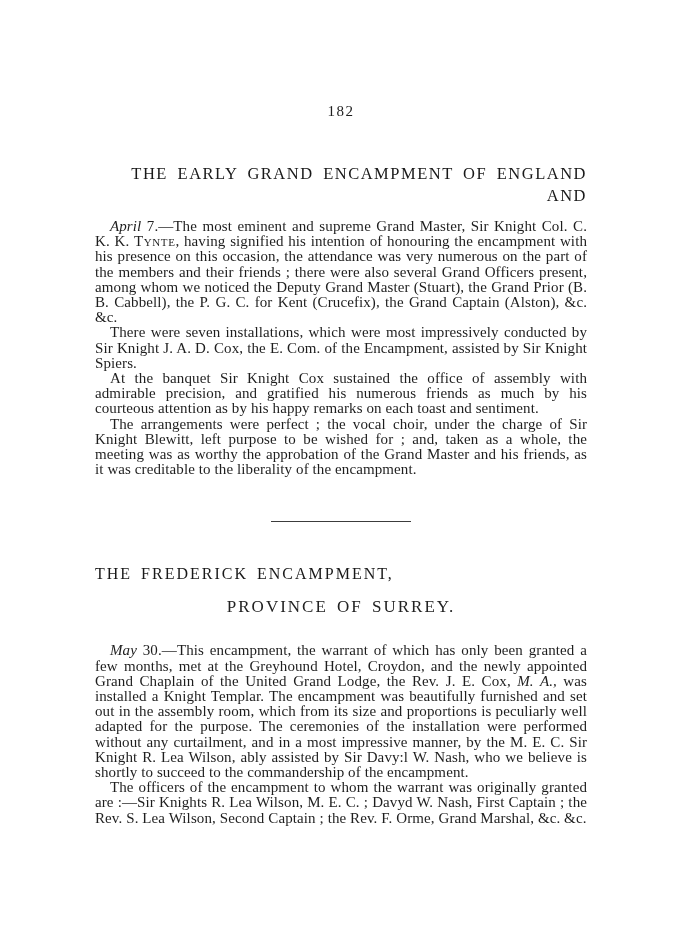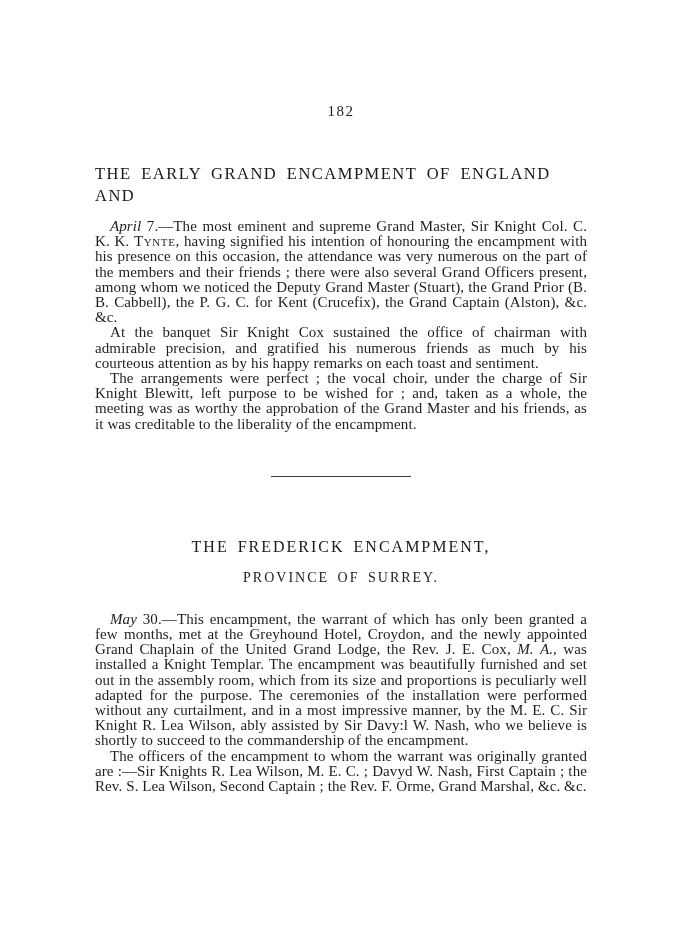--- a/index.html
+++ b/index.html
@@ -19,21 +19,21 @@
   .page-number {
     text-align: center;
     font-size: 15px;
     letter-spacing: 1.5px;
   }
   .article-title {
     margin-top: 43px;
     font-weight: normal;
     font-size: 16.5px;
     line-height: 21.5px;
-    text-align: left;
+    text-align: right;
     letter-spacing: 1.5px;
     word-spacing: 4px;
     color: #191919;
   }
   .title-line { display: block; }
   .body-block {
     margin-top: 13px;
     font-size: 15px;
     line-height: 15.2px;
     text-align: justify;
@@ -42,32 +42,31 @@
   .body-para { text-indent: 15px; }
   .italic { font-style: italic; }
   .smallcaps { font-variant: small-caps; letter-spacing: 0.6px; }
   .divider {
     border: none;
     border-top: 1.6px solid #3c3c3c;
     width: 140px;
     margin: 44px auto 0 auto;
   }
   .article2-title {
-    margin-top: 60px;
+    margin-top: 42px;
     font-weight: normal;
     font-size: 16px;
     line-height: 20px;
-    text-align: center;
     letter-spacing: 2px;
     word-spacing: 3px;
     color: #191919;
   }
   .article-subtitle {
     margin-top: 13px;
-    font-size: 14px;
+    font-size: 17px;
     text-align: center;
     letter-spacing: 2px;
     word-spacing: 3px;
     color: #222222;
   }
   .body-block-2 { margin-top: 26px; }
 </style>
 </head>
 <body>
 
@@ -76,22 +75,23 @@
   <div class="page-number">182</div>
 
   <div class="article">
     <h1 class="article-title">
       <span class="title-line">THE EARLY GRAND ENCAMPMENT OF ENGLAND AND</span>
     </h1>
 
     <div class="body-block">
       <p class="body-para"><span class="italic">April</span><span> 7.—The most eminent and supreme Grand Master, Sir Knight Col. C. K. K. </span><span class="smallcaps">Tynte</span><span>, having signified his intention of honouring the encampment with his presence on this occasion, the attendance was very numerous on the part of the members and their friends ; there were also several Grand Officers present, among whom we noticed the Deputy Grand Master (Stuart), the Grand Prior (B. B. Cabbell), the P. G. C. for Kent (Crucefix), the Grand Captain (Alston), &amp;c. &amp;c.</span></p>
 
+      <p class="body-para">There were seven installations, which were most impressively conducted by Sir Knight J. A. D. Cox, the E. Com. of the Encampment, assisted by Sir Knight Spiers.</p>
 
-      <p class="body-para">At the banquet Sir Knight Cox sustained the office of chairman with admirable precision, and gratified his numerous friends as much by his courteous attention as by his happy remarks on each toast and sentiment.</p>
+      <p class="body-para">At the banquet Sir Knight Cox sustained the office of assembly with admirable precision, and gratified his numerous friends as much by his courteous attention as by his happy remarks on each toast and sentiment.</p>
 
       <p class="body-para">The arrangements were perfect ; the vocal choir, under the charge of Sir Knight Blewitt, left purpose to be wished for ; and, taken as a whole, the meeting was as worthy the approbation of the Grand Master and his friends, as it was creditable to the liberality of the encampment.</p>
     </div>
   </div>
 
   <hr class="divider">
 
   <div class="article">
     <h2 class="article2-title">THE FREDERICK ENCAMPMENT,</h2>
 

